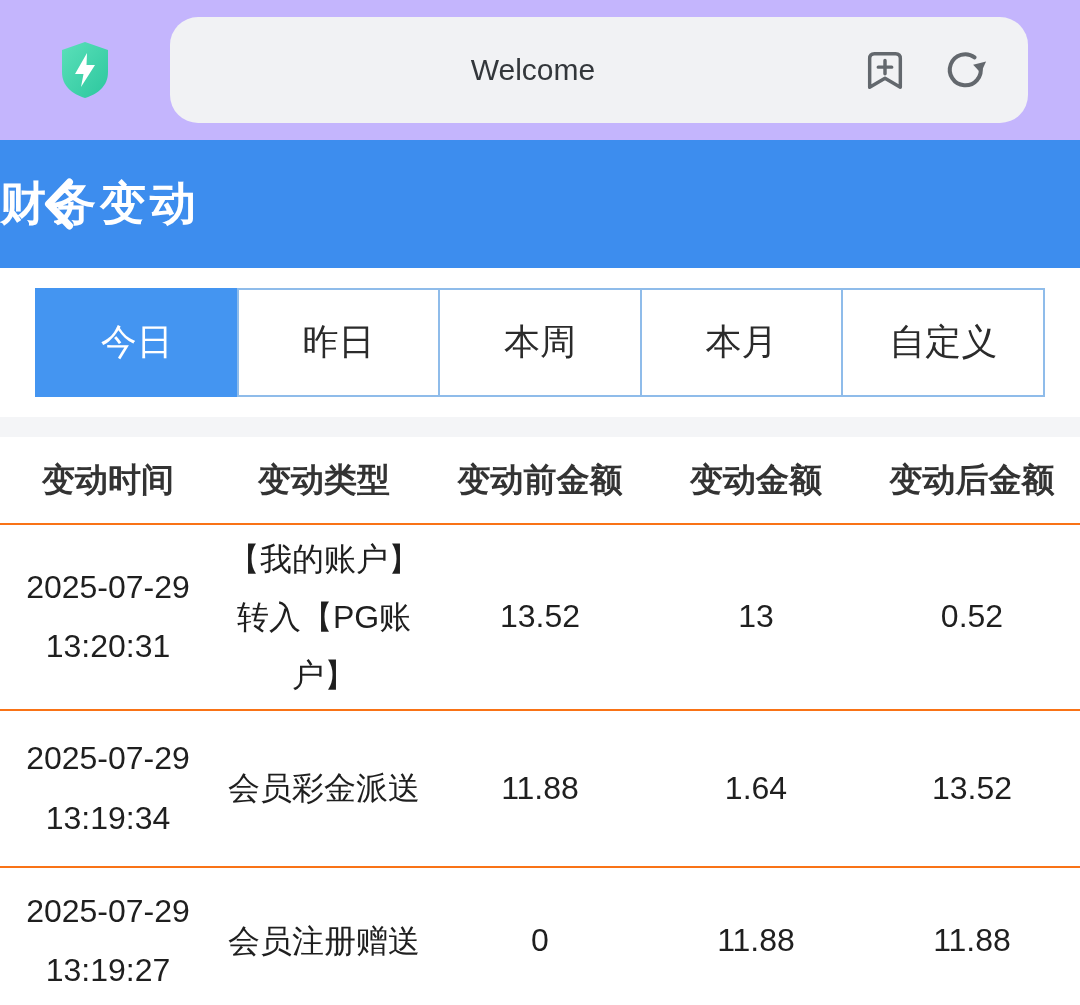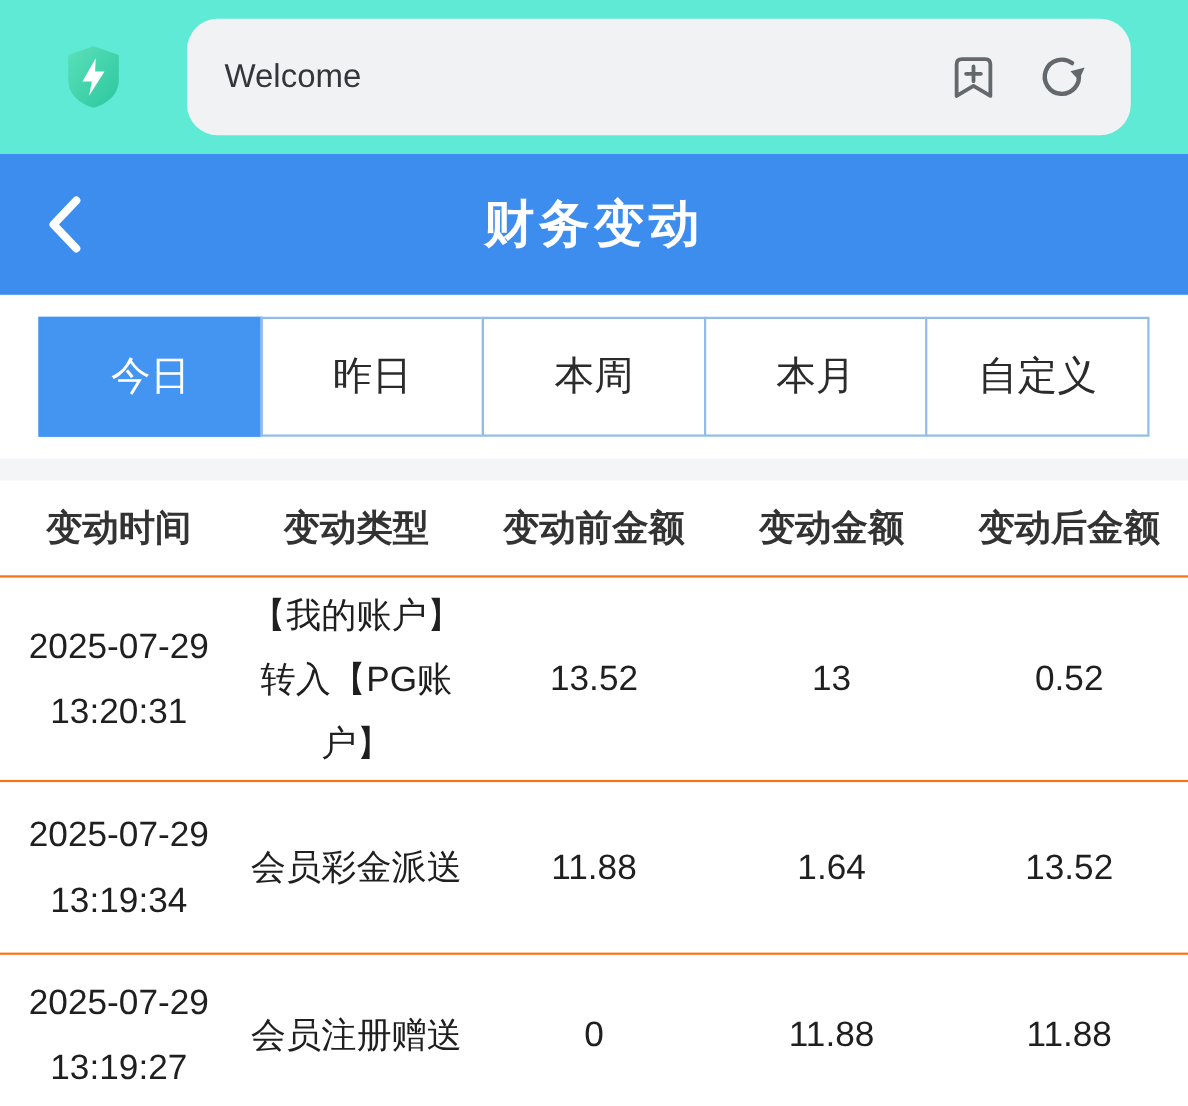--- a/index.html
+++ b/index.html
@@ -1,30 +1,30 @@
 <!DOCTYPE html>
 <html><head>
 <meta charset="utf-8">
 <style>
   * { margin:0; padding:0; box-sizing:border-box; }
   html,body { width:1080px; height:1005px; background:#ffffff; overflow:hidden;
               font-family:"Liberation Sans","DejaVu Sans",sans-serif; }
 
   
-  .browser-bar { height:140px; display:flex; align-items:center; background:#5eead4; }
+  .browser-bar { height:140px; display:flex; align-items:center; background:#c4b5fd;text-align:center; }
   .shield-wrap { width:54px; height:60px; margin-left:58px; flex:0 0 auto; }
   .omnibox { flex:1; height:106px; margin-left:58px; margin-right:52px;
              background:#F1F2F4; border-radius:28px; display:flex; align-items:center; }
   .omnibox-text { margin-left:34px; font-size:30px; color:#33373b; flex:1; }
   .omnibox-icons { display:flex; align-items:center; gap:34px; margin-right:40px; }
   .omnibox-icons .icn { width:46px; height:46px; display:block; cursor:pointer; }
 
   
   .app-header { height:128px; background:#3D8DEE; position:relative;
-                display:flex; align-items:center; justify-content:center; }
+                display:flex; align-items:center; justify-content:flex-start; }
   .back-btn { position:absolute; left:42px; top:0; height:100%; width:60px;
               background:none; border:none; display:flex; align-items:center; cursor:pointer; }
   .page-title { color:#ffffff; font-size:46px; font-weight:700; letter-spacing:4px; }
 
   .header-gap { height:20px; background:#fff; }
 
   
   .tab-bar { height:109px; margin:0 35px; display:flex; }
   .tab { flex:1; background:#fff; border:2px solid #8FBCEA; margin-left:-2px;
          font-size:36px; color:#2b2b2b; display:flex; align-items:center; justify-content:center;

